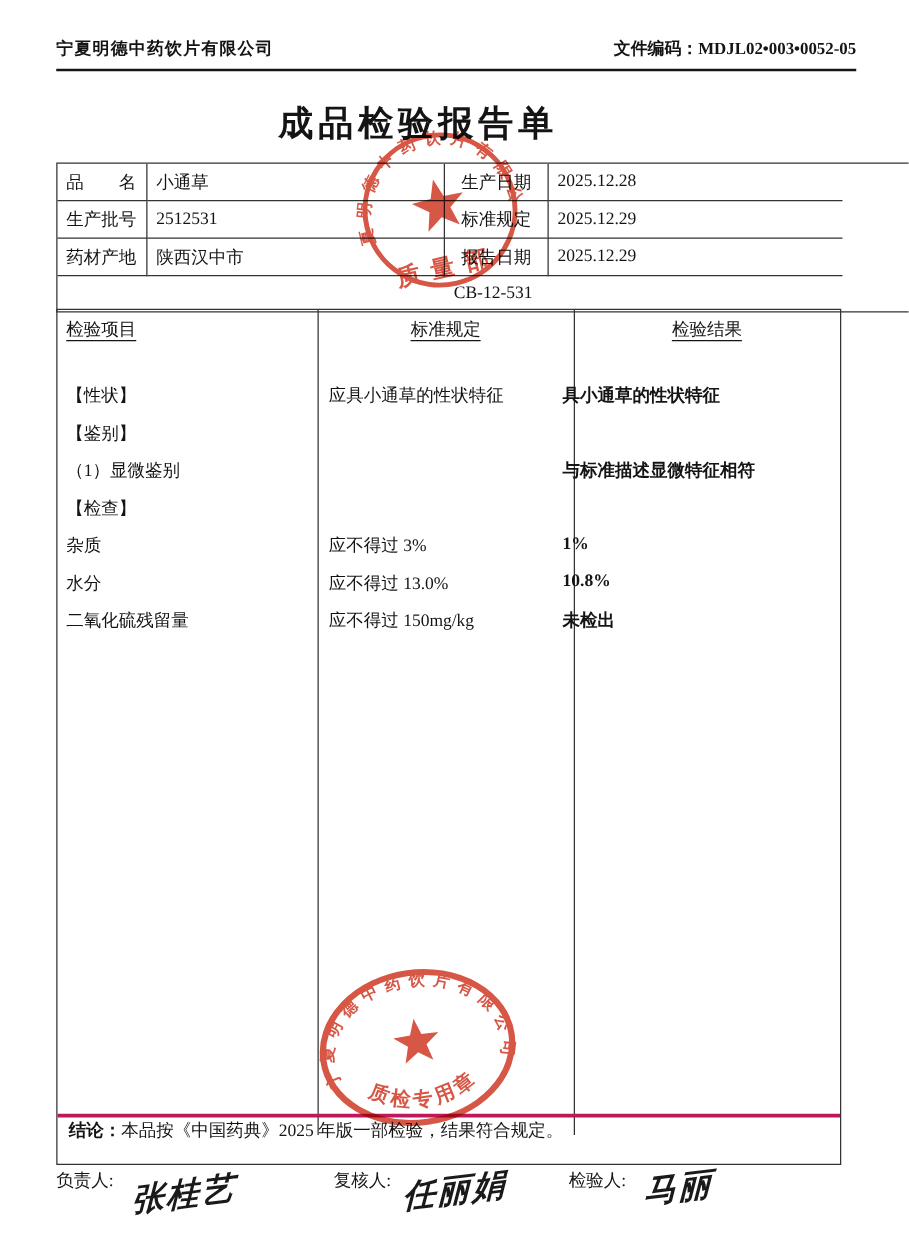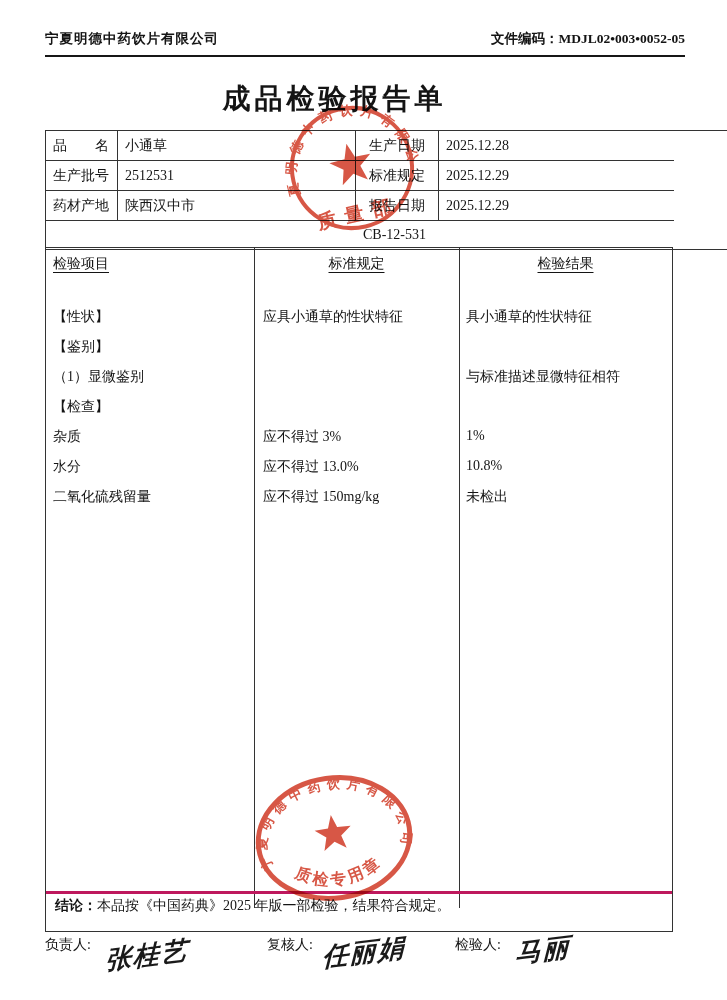--- a/index.html
+++ b/index.html
@@ -30,21 +30,21 @@
       border:1px solid #333;box-sizing:border-box;font-size:14px;}
   .t2-body{position:relative;width:100%;height:660px;}
   .vline{position:absolute;top:0;bottom:0;width:1px;background:#333;}
   .v1{left:208px;} .v2{left:413px;}
   .t2 .cell{position:absolute;white-space:nowrap;}
   .t2 .head{text-decoration:underline;text-underline-offset:4px;}
   .t2 .h2{left:208px;width:205px;text-align:center;}
   .t2 .h3{left:413px;width:213px;text-align:center;}
   .t2 .c1{left:7px;}
   .t2 .c2{left:217px;}
-  .t2 .c3{left:420px;}
+  .t2 .c3{left:404px;font-weight:bold;}
   .t2-conc{position:absolute;left:0;right:0;bottom:16px;height:24px;border-top:3px solid #be185d;
            line-height:23px;padding-left:9px;box-sizing:border-box;white-space:nowrap;}
   .t2-conc b{font-weight:bold;}
   
   .sig-label{position:absolute;top:936px;font-size:14px;text-align:center;}
   .sig-name{position:absolute;font-size:26px;font-weight:bold;font-style:italic;
             font-family:"DejaVu Serif",serif;color:#1a1a1a;transform:rotate(-7deg) skewX(-8deg);
             letter-spacing:2px;white-space:nowrap;}
   
   .stamp{position:absolute;mix-blend-mode:multiply;opacity:0.88;}

